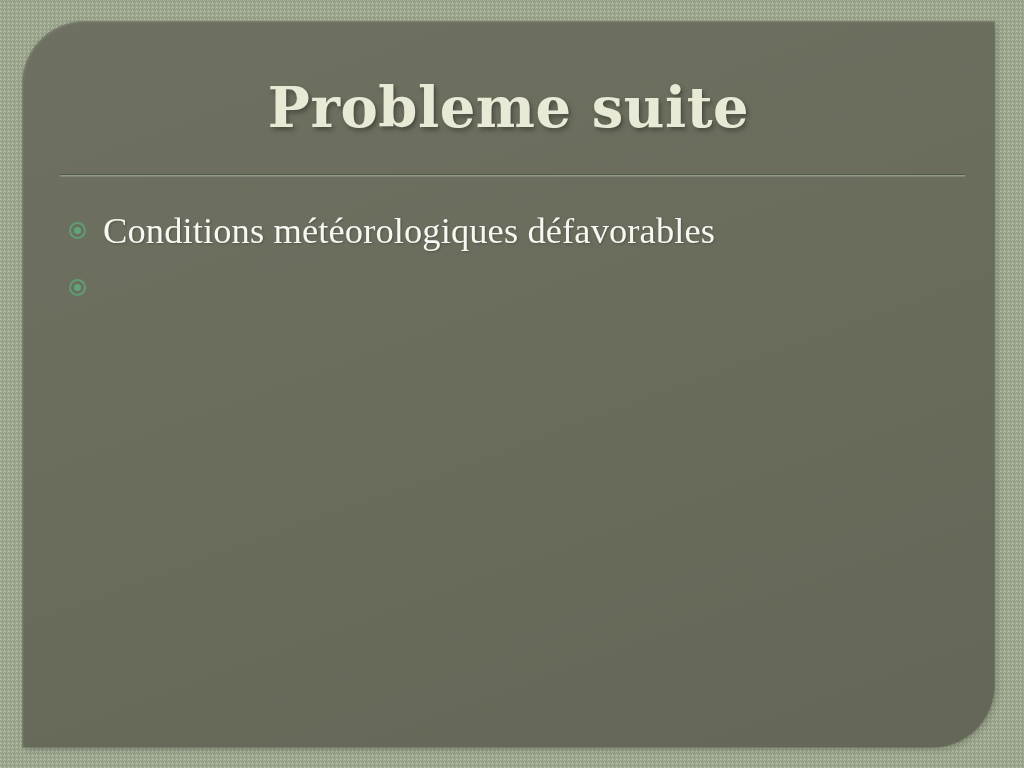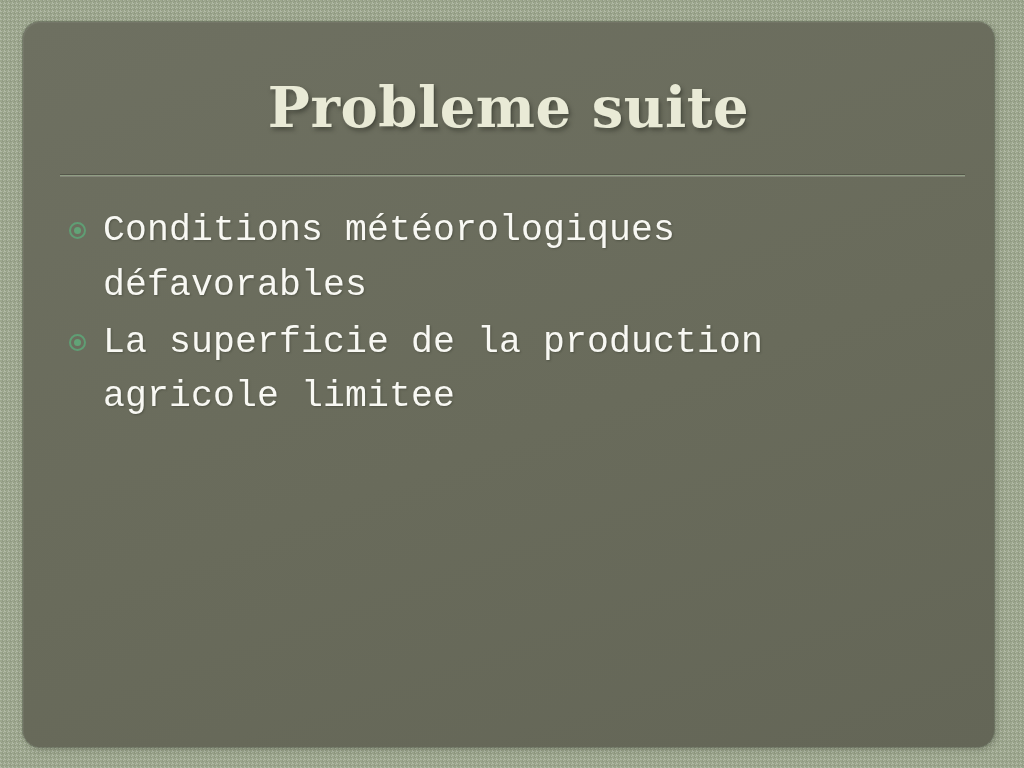--- a/index.html
+++ b/index.html
@@ -43,21 +43,20 @@
     background-image: linear-gradient(160deg, #6e7061 0%, #696b5b 55%, #646657 100%);
     border-top-left-radius: 62px;
     border-bottom-right-radius: 62px;
     border-top-right-radius: 0;
     border-bottom-left-radius: 0;
     box-shadow:
       inset 1px 1px 0 rgba(255,255,255,0.055),
       0 0 0 1px rgba(60,62,52,0.30),
       2px 2px 7px rgba(40,42,34,0.30);
     overflow: hidden;
-    border-radius: 17px;
   }
 
   
   #title-block {
     position: absolute;
     left: 0;
     top: 56px;
     width: 100%;
     text-align: center;
   }
@@ -102,21 +101,21 @@
   }
   ul.bullets {
     list-style: none;
     margin: 0;
     padding: 0;
   }
   ul.bullets > li {
     position: relative;
     padding-left: 40px;
     margin: 0 17px 2px 0;
-    font-family: Liberation Mono, monospace;
+    font-family: Liberation Serif, serif;
     font-size: 36.5px;
     line-height: 1.50;
     color: #f8f8f3;
     text-shadow: 1px 1px 2px rgba(45,47,38,0.38);
     letter-spacing: 0.1px;
   }
 
   
   .bullet-marker {
     position: absolute;
@@ -157,21 +156,20 @@
     <div id="body">
       <ul class="bullets">
 
         <li>
           <span class="bullet-marker"></span>
           <span class="bullet-text">Conditions météorologiques défavorables</span>
         </li>
 
         <li>
           <span class="bullet-marker"></span>
-          <span class="bullet-text">La superficie de la production agricole limitee</span>
         </li>
 
 
       </ul>
     </div>
 
   </div>
 </div>
 
 </body></html>

